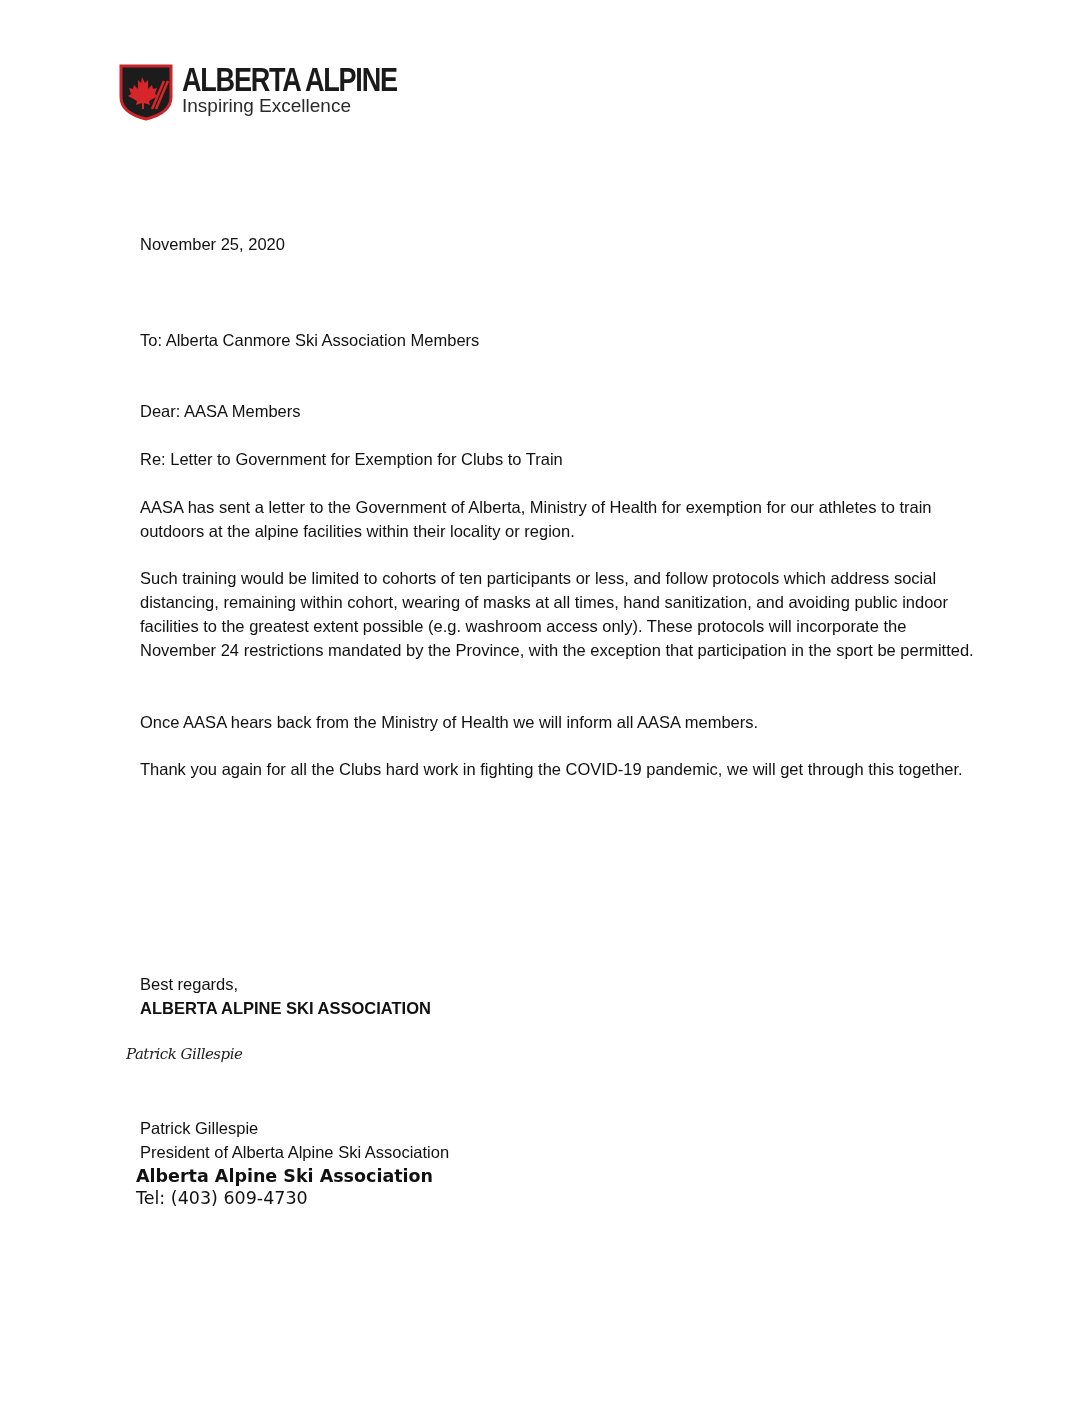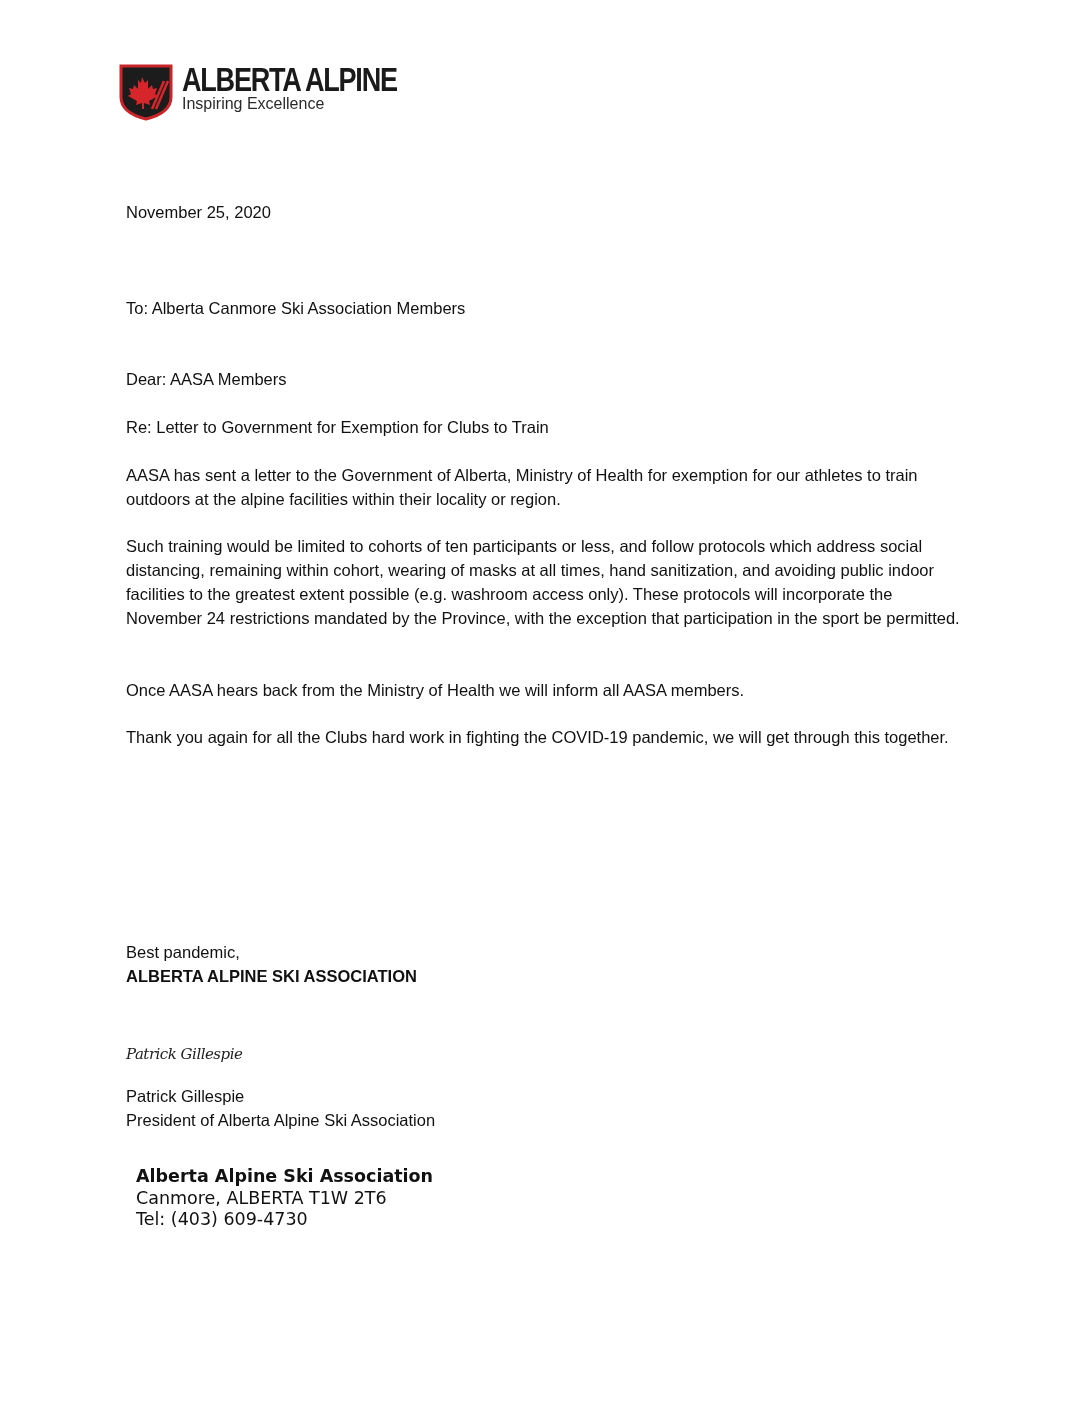--- a/index.html
+++ b/index.html
@@ -3,23 +3,23 @@
 <meta charset="utf-8">
 <style>
   html, body { margin:0; padding:0; background:#fff; }
   body { width:1088px; height:1408px; position:relative; overflow:hidden;
          font-family:"Liberation Sans", sans-serif; color:#111; }
   .logo { position:absolute; left:118px; top:63px; width:260px; height:58px; }
   .shield { position:absolute; left:0; top:0; width:56px; height:58px; }
   .logo-title { position:absolute; left:64px; top:-2px; font-family:"Liberation Sans", sans-serif;
                 font-weight:bold; font-size:33px; letter-spacing:-1.5px; color:#1a1a1a;
                 transform:scaleX(0.82); transform-origin:left top; white-space:nowrap; }
-  .logo-tag { position:absolute; left:64px; top:32px; font-size:16px; color:#2a2a2a; white-space:nowrap; }
-  .txt { position:absolute; left:126px; font-size:16.5px; line-height:24px; color:#111;
-         font-family:"Liberation Sans", sans-serif; }
+  .logo-tag { position:absolute; left:64px; top:32px; font-size:19px; color:#2a2a2a; white-space:nowrap; }
+  .txt { position:absolute; left:140px; font-size:16.5px; line-height:24px; color:#111;
+         font-family:"Liberation Sans", sans-serif;margin-top:32px; }
   .p { width:845px; }
   .u { }
   .b { font-weight:bold; }
   .sig { position:absolute; left:126px; top:1045px; font-family:"DejaVu Serif", serif;
          font-style:italic; font-size:15px; color:#222; letter-spacing:-0.5px; }
   .addr { position:absolute; left:136px; top:1166px; font-family:"DejaVu Sans", sans-serif;
           font-size:17.5px; line-height:21.5px; color:#111; }
   .addr .b { font-weight:bold; }
 </style>
 </head>
@@ -37,25 +37,24 @@
 
 <div class="txt" style="top:200px">November 25, 2020</div>
 <div class="txt" style="top:296px">To: Alberta Canmore Ski Association Members</div>
 <div class="txt" style="top:367px">Dear: AASA Members</div>
 <div class="txt u" style="top:415px">Re: Letter to Government for Exemption for Clubs to Train</div>
 <div class="txt p" style="top:463px">AASA has sent a letter to the Government of Alberta, Ministry of Health for exemption for our athletes to train outdoors at the alpine facilities within their locality or region.</div>
 <div class="txt p" style="top:534px">Such training would be limited to cohorts of ten participants or less, and follow protocols which address social distancing, remaining within cohort, wearing of masks at all times, hand sanitization, and avoiding public indoor facilities to the greatest extent possible (e.g. washroom access only).  These protocols will incorporate the November 24 restrictions mandated by the Province, with the exception that participation in the sport be permitted.</div>
 <div class="txt p" style="top:678px">Once AASA hears back from the Ministry of Health we will inform all AASA members.</div>
 <div class="txt p" style="top:725px">Thank you again for all the Clubs hard work in fighting the COVID-19 pandemic, we will get through this together.</div>
 
-<div class="txt" style="top:940px">Best pandemic,</div>
+<div class="txt" style="top:940px">Best regards,</div>
 <div class="txt b" style="top:964px">ALBERTA ALPINE SKI ASSOCIATION</div>
 
 <div class="sig">Patrick Gillespie</div>
 
 <div class="txt" style="top:1084px">Patrick Gillespie</div>
 <div class="txt" style="top:1108px">President of Alberta Alpine Ski Association</div>
 
 <div class="addr">
   <div class="b">Alberta Alpine Ski Association</div>
-  <div>Canmore, ALBERTA T1W 2T6</div>
   <div>Tel: (403) 609-4730</div>
 </div>
 
 </body></html>

